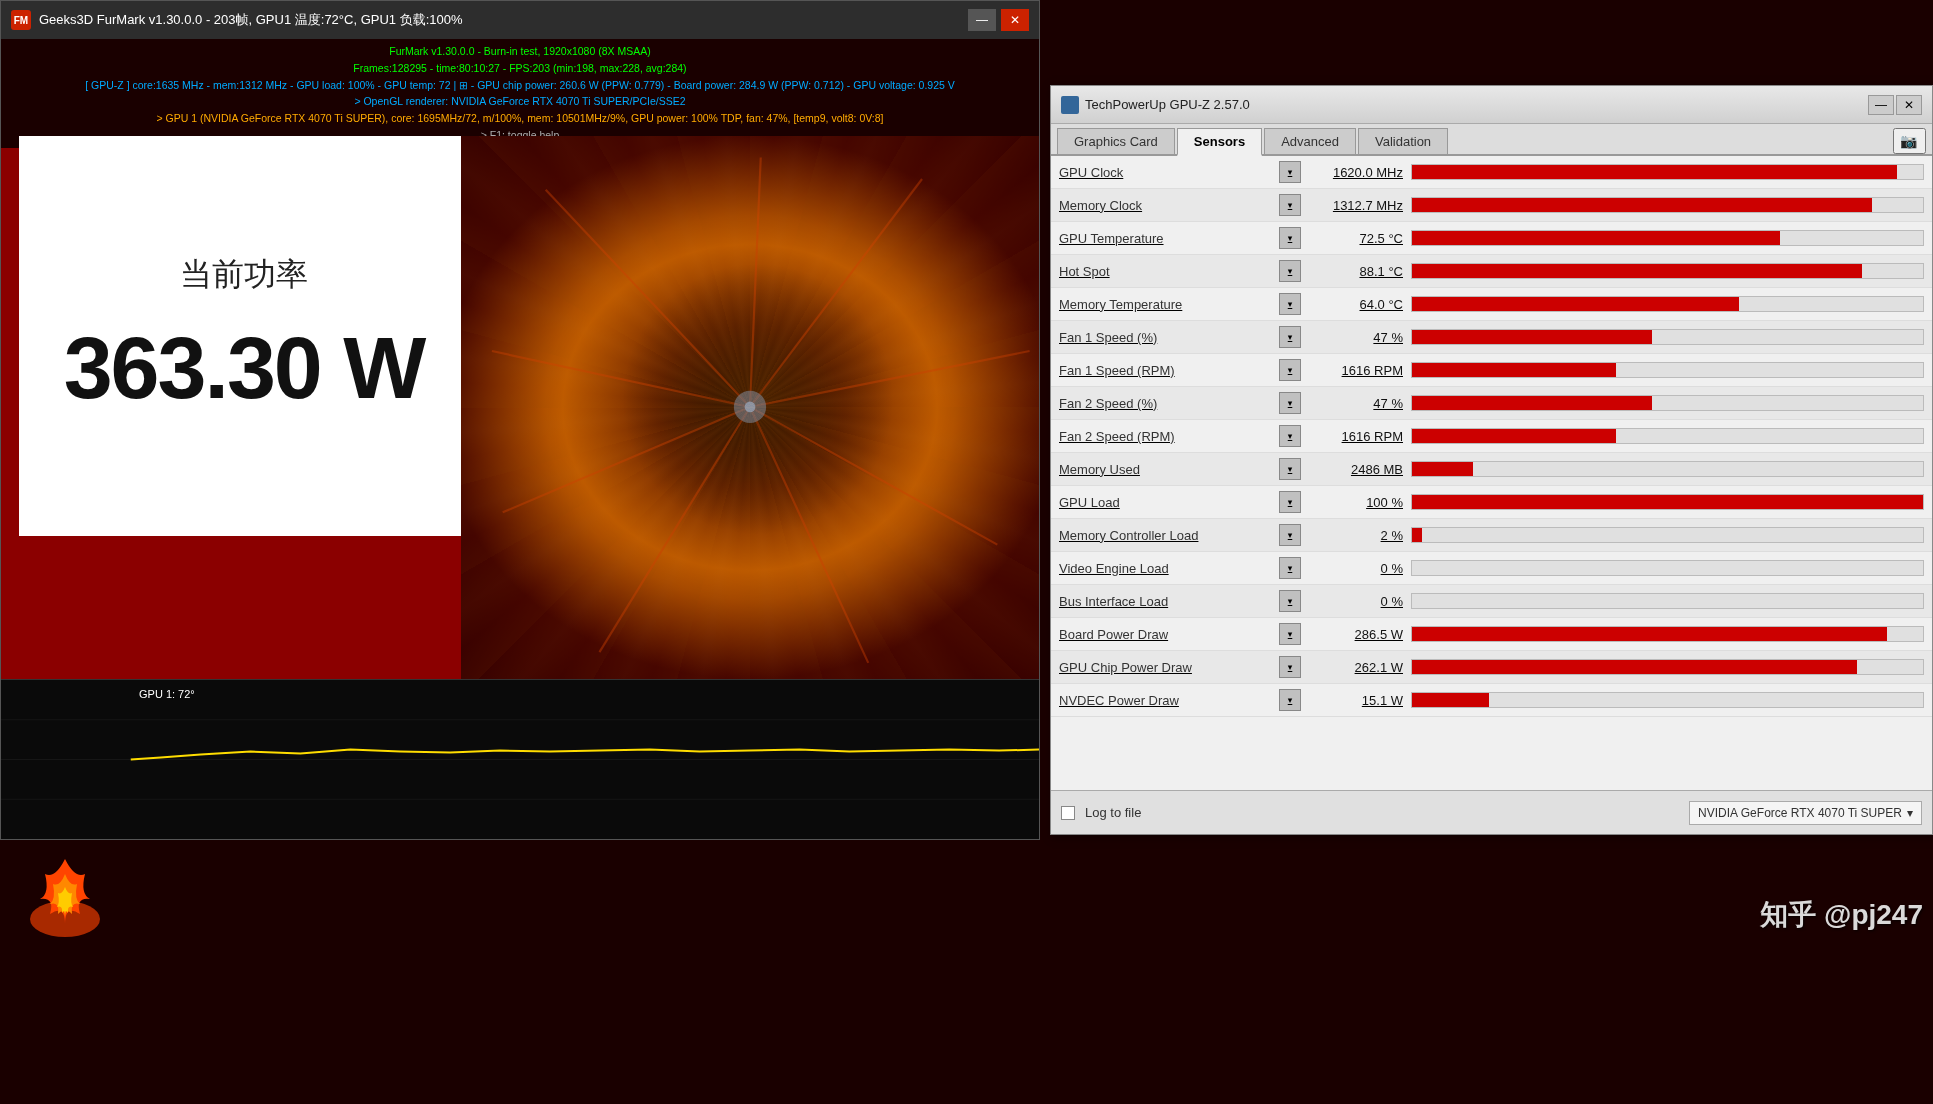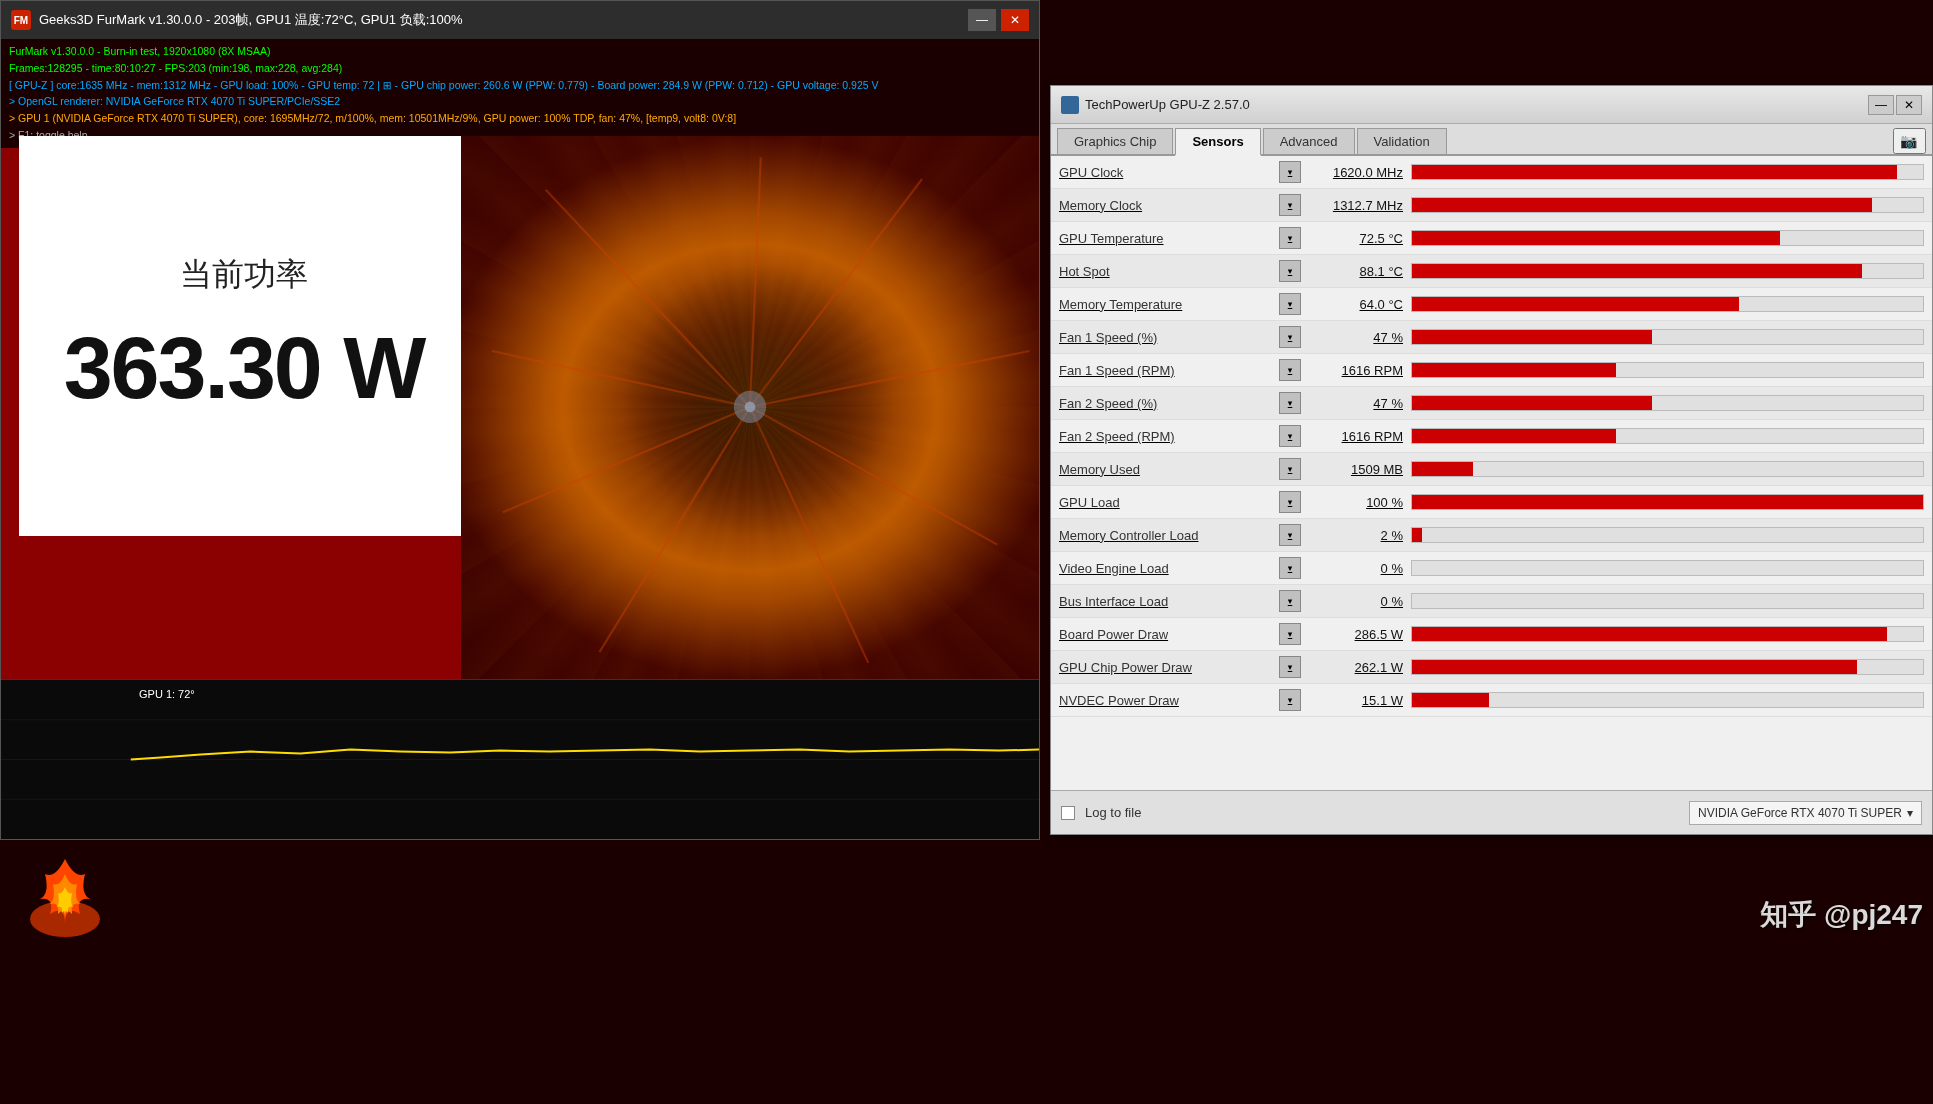--- a/index.html
+++ b/index.html
@@ -73,20 +73,21 @@
     }
     .title-btn.close { background: #cc2200; }
 
     .furmark-info-bar {
       background: #1a0000;
       padding: 4px 8px;
       font-size: 10.5px;
       color: #00ff00;
       line-height: 1.6;
       flex-shrink: 0;
+      text-align: center;
     }
 
     .furmark-info-bar .line2 { color: #00aaff; }
     .furmark-info-bar .line3 { color: #ffaa00; }
     .furmark-info-bar .line5 { color: #aaaaaa; }
 
     .power-panel {
       width: 450px;
       height: 400px;
       background: white;
@@ -452,21 +453,21 @@
 <div class="gpuz-window">
 
   <div class="gpuz-title">
     <div class="gpuz-title-icon"></div>
     <span class="gpuz-title-text">TechPowerUp GPU-Z 2.57.0</span>
     <button class="gpuz-title-btn">—</button>
     <button class="gpuz-title-btn">✕</button>
   </div>
 
   <div class="gpuz-tabs">
-    <div class="gpuz-tab">Graphics Chip</div>
+    <div class="gpuz-tab">Graphics Card</div>
     <div class="gpuz-tab active">Sensors</div>
     <div class="gpuz-tab">Advanced</div>
     <div class="gpuz-tab">Validation</div>
     <button class="gpuz-camera-btn">📷</button>
   </div>
 
   <div class="gpuz-sensors" id="sensors-container">
   <div class="sensor-row">
         <div class="sensor-name">GPU Clock</div>
         <div class="sensor-dropdown">▾</div>
@@ -535,21 +536,21 @@
         <div class="sensor-name">Fan 2 Speed (RPM)</div>
         <div class="sensor-dropdown">▾</div>
         <div class="sensor-value">1616 RPM</div>
         <div class="sensor-bar-container">
           <div class="sensor-bar" style="width: 40%;"></div>
         </div>
       </div>
       <div class="sensor-row">
         <div class="sensor-name">Memory Used</div>
         <div class="sensor-dropdown">▾</div>
-        <div class="sensor-value">1509 MB</div>
+        <div class="sensor-value">2486 MB</div>
         <div class="sensor-bar-container">
           <div class="sensor-bar" style="width: 12%;"></div>
         </div>
       </div>
       <div class="sensor-row">
         <div class="sensor-name">GPU Load</div>
         <div class="sensor-dropdown">▾</div>
         <div class="sensor-value">100 %</div>
         <div class="sensor-bar-container">
           <div class="sensor-bar" style="width: 100%;"></div>

